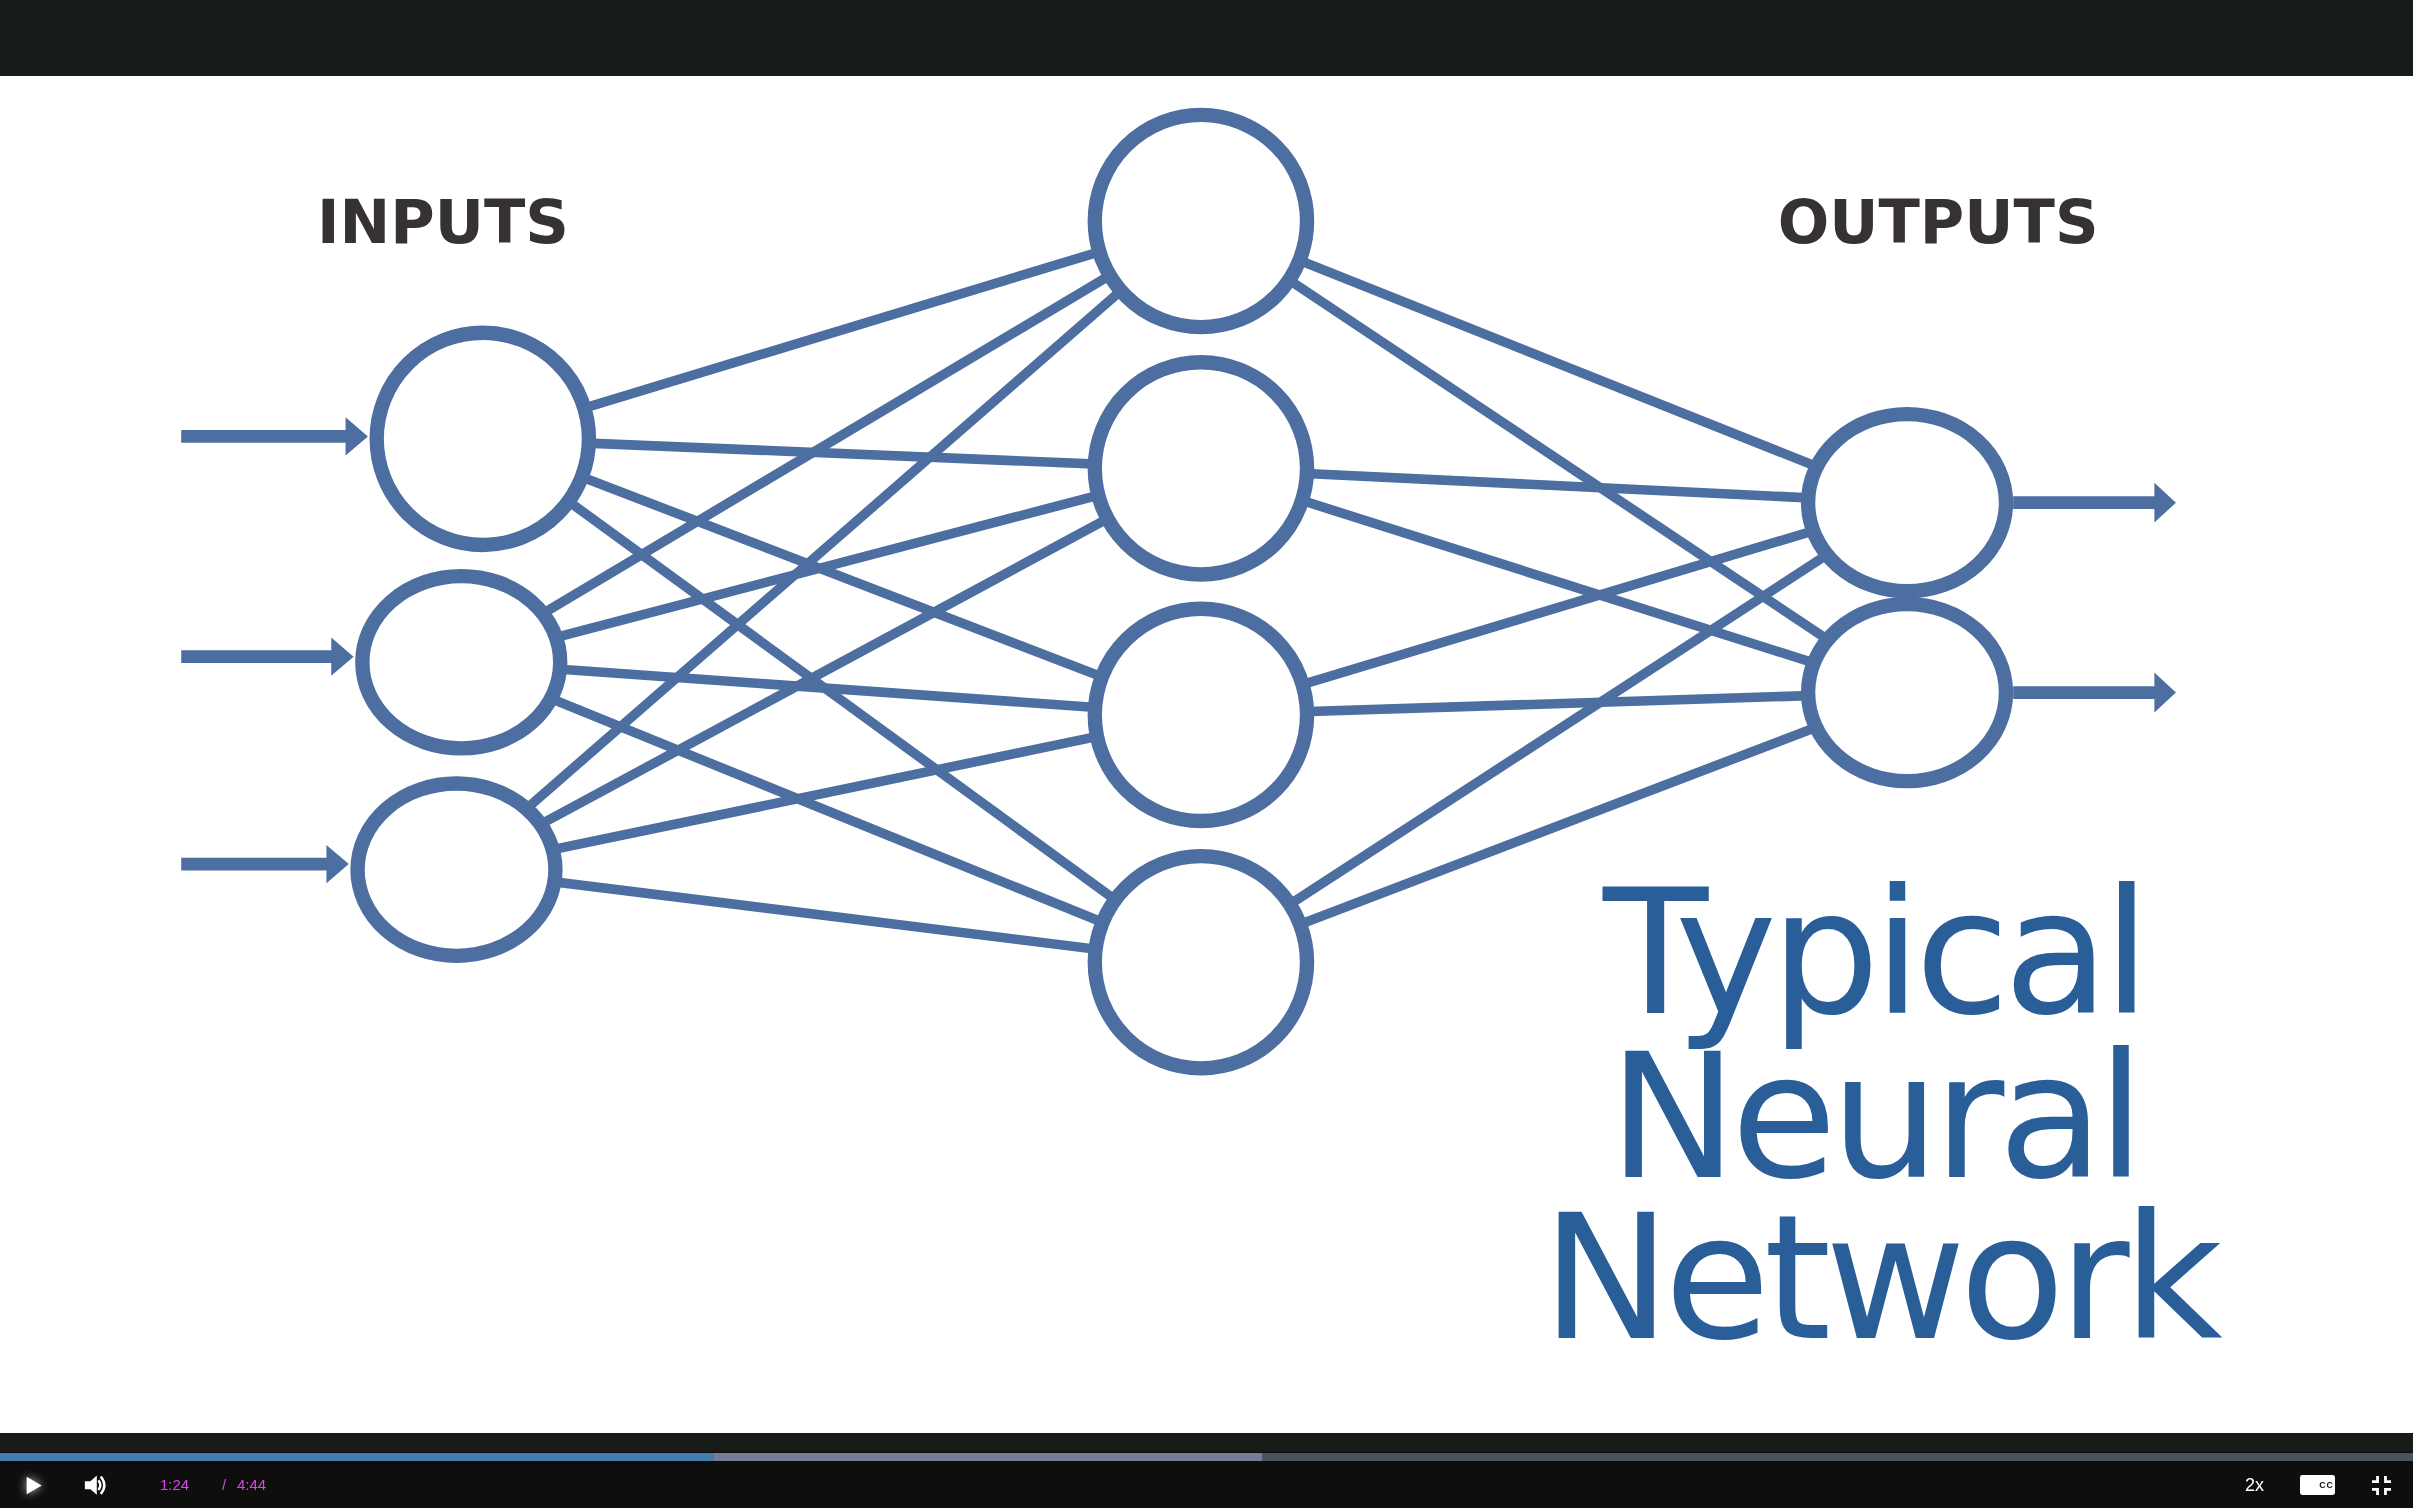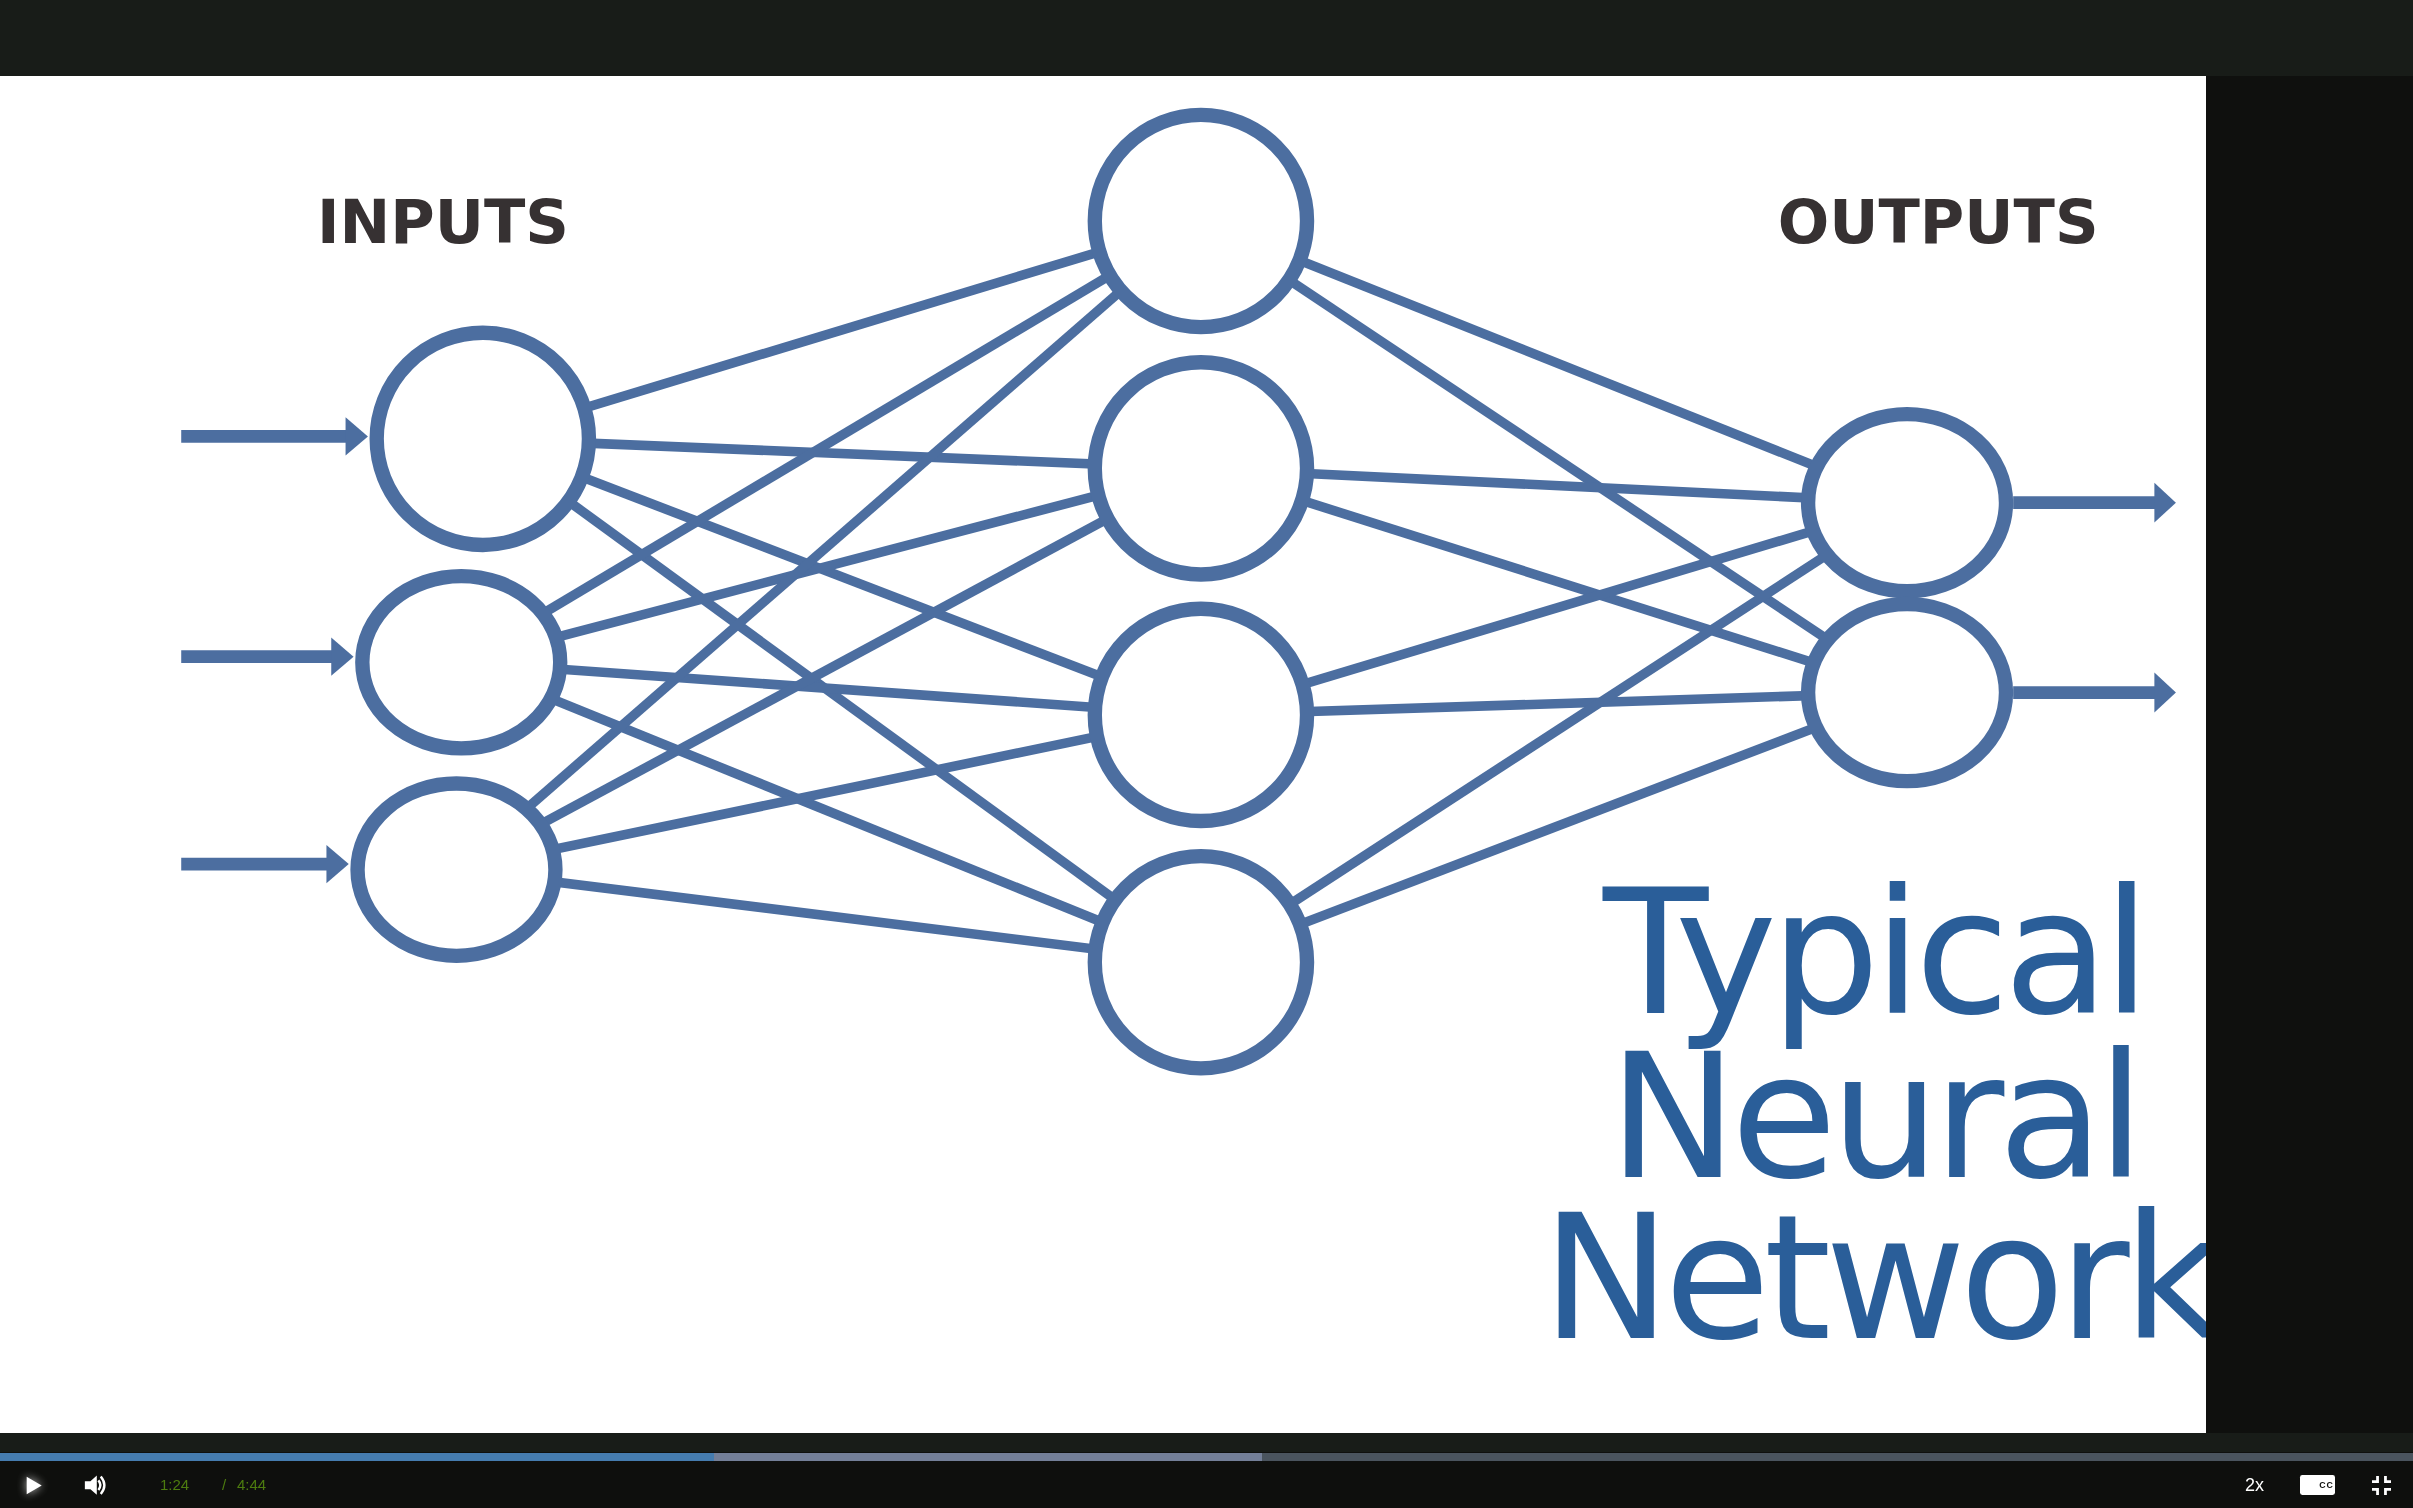--- a/index.html
+++ b/index.html
@@ -1,32 +1,32 @@
 <!DOCTYPE html>
 <html style="font-size:12.8px"><head>
 <meta charset="utf-8">
 <style>
   html, body { margin: 0; padding: 0; }
   body {
     width: 2413px; height: 1508px; overflow: hidden; position: relative;
     background: #0f100e; font-family: "Liberation Sans", sans-serif;
   }
   .top-bar { position: absolute; left: 0; top: 0; width: 2413px; height: 76px; background: #181c18; }
-  .video-area { position: absolute; left: 0; top: 76px; width: 2206px; height: 1358px; background: #ffffff; overflow: hidden; }
+  .video-area { position: absolute; left: 0; top: 76px; width: 2413px; height: 1358px; background: #ffffff; overflow: hidden; }
   .video-area svg { position: absolute; left: 0; top: -76px; width: 2413px; height: 1508px; }
   .pre-controls { position: absolute; left: 0; top: 1433px; width: 2413px; height: 19px; background: #181c18; }
   .progress { position: absolute; left: 0; top: 1453px; width: 2413px; height: 8px; background: #4a545e; cursor: pointer; }
   .progress .buffered { position: absolute; left: 0; top: 0; height: 100%; background: #737f98; }
   .progress .played { position: absolute; left: 0; top: 0; height: 100%; background: #457caf; }
   .controls { position: absolute; left: 0; top: 1461px; width: 2413px; height: 48px; background: #0e0f0d; }
   .ctrl { position: absolute; display: flex; align-items: center; justify-content: center; color: #ffffff; }
   .play-btn { left: 11.2px; top: 0; width: 45px; height: 48px; }
   .play-btn svg { filter: drop-shadow(0 0 4.8px rgba(255,255,255,0.75)); }
   .vol-btn { left: 77px; top: 0; width: 38px; height: 48px; }
-  .time { position: absolute; top: 0; height: 48px; line-height: 48px; color: #4d7c0f; font-size: 15px; }
+  .time { position: absolute; top: 0; height: 48px; line-height: 48px; color: #d946ef; font-size: 15px; }
   .t-cur { left: 160px; }
   .t-sep { left: 222px; }
   .t-tot { left: 237px; }
   .speed-btn { left: 2232px; top: 0; width: 45px; height: 48px; font-size: 18px; }
   .cc-btn { left: 2300px; top: 0; width: 35px; height: 48px; }
   .cc-box { width: 22.3px; height: 20px; background: #ffffff; border-radius: 2.4px; color: #0e0f0d; font-size: 8.8px; font-weight: bold; display: flex; align-items: center; justify-content: center; letter-spacing: 0.8px; padding-left: 18px; }
   .fs-btn { left: 2364px; top: 0; width: 35px; height: 48px; }
   .lbl { font-family: "DejaVu Sans", sans-serif; font-weight: bold; fill: #363132; font-size: 76px; }
   .title-text { font-family: "DejaVu Sans", sans-serif; fill: #2a5e99; font-size: 216px; letter-spacing: -8px; }
 </style>

